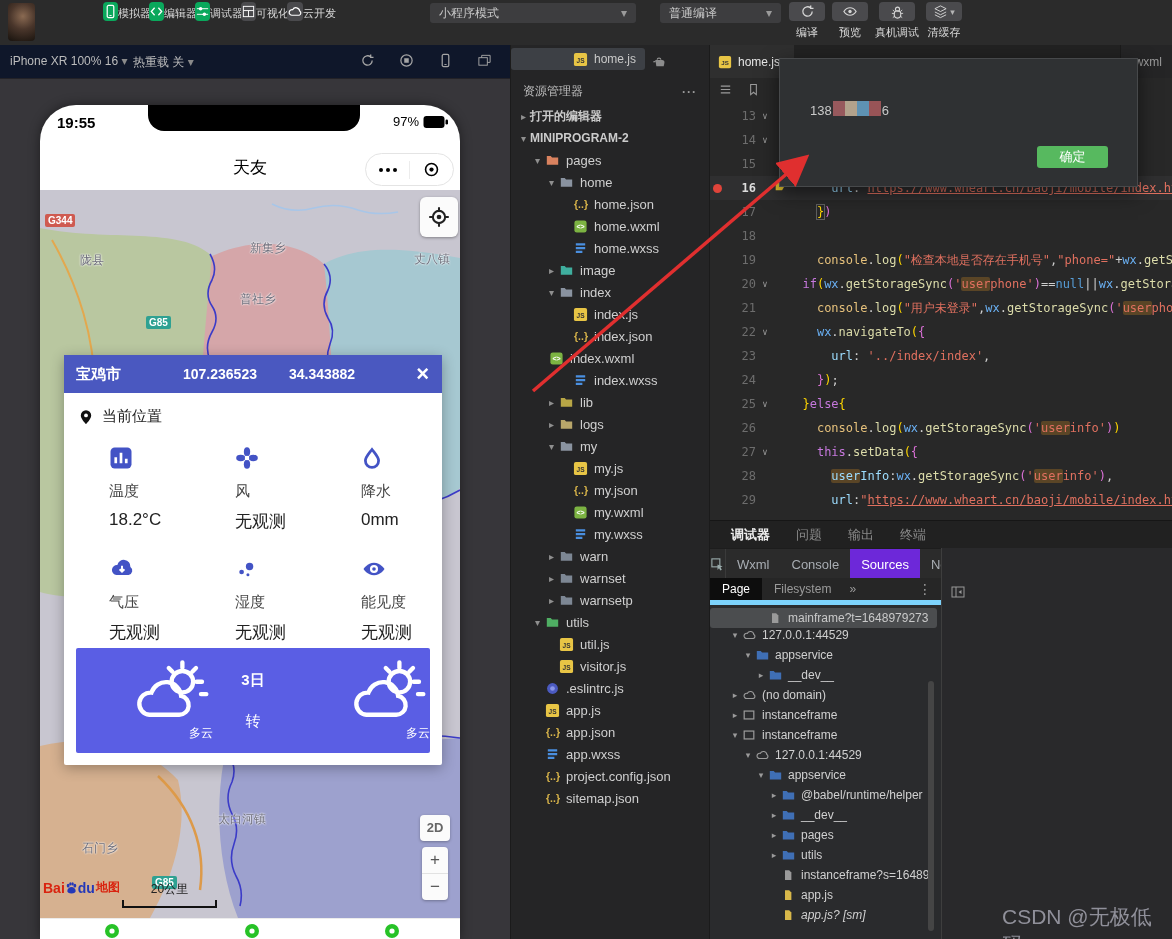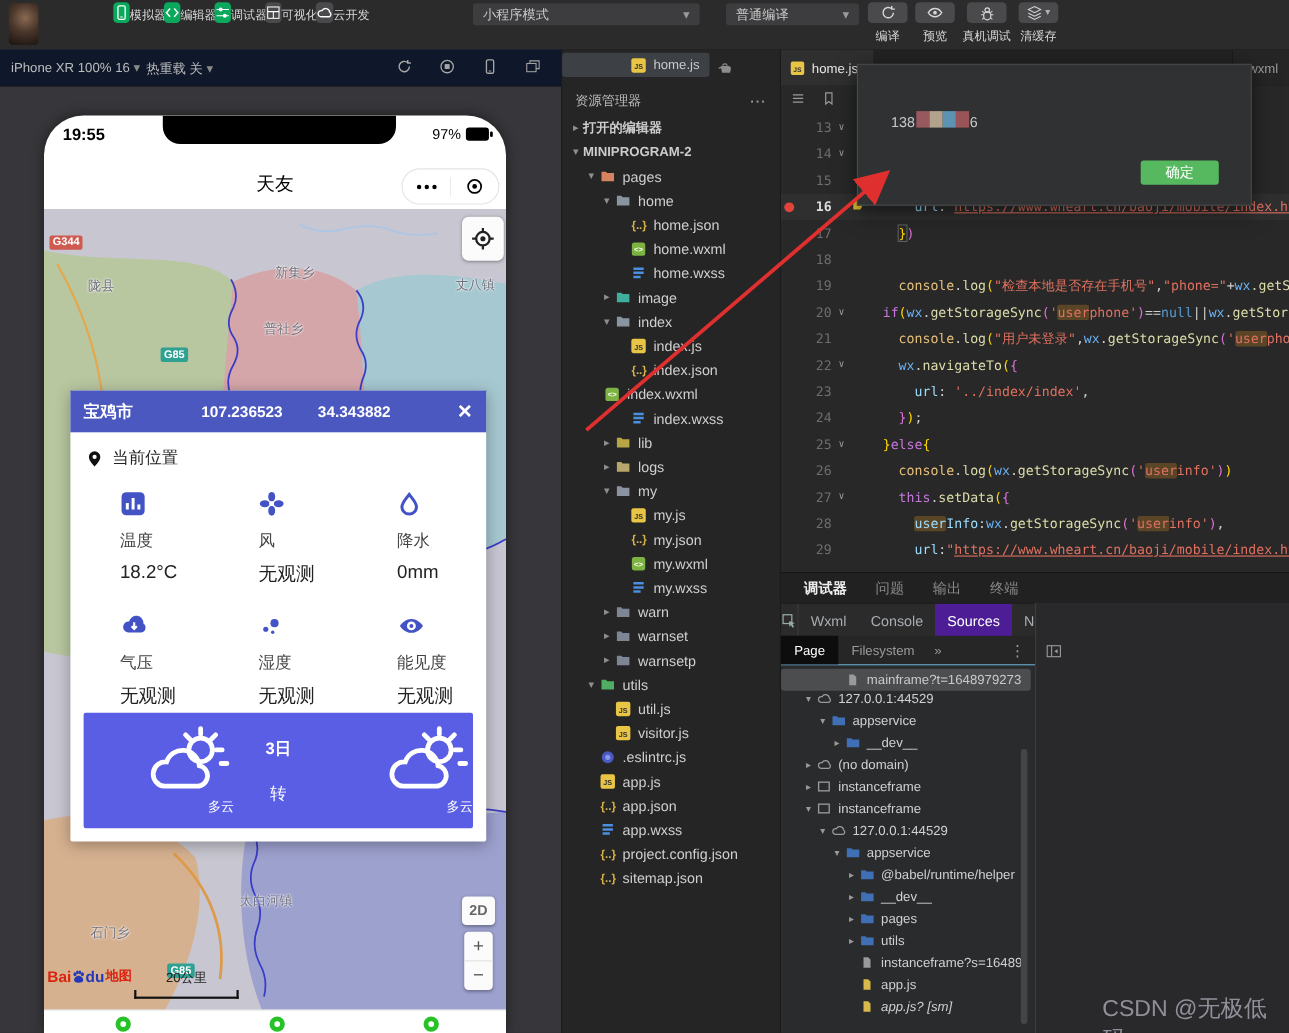--- a/index.html
+++ b/index.html
@@ -133,24 +133,24 @@
          color:#fff;font-size:13px;text-align:center;line-height:22px;}
 
   
   .debug{position:absolute;left:710px;top:520px;width:462px;height:419px;background:#262626;border-top:1px solid #161616;box-sizing:border-box;}
   .dbg-tabs{height:27px;display:flex;align-items:center;gap:26px;padding-left:21px;font-size:13px;color:#8a8a8a;background:#212121;}
   .dbg-tabs .on{color:#eeeeee;font-weight:bold;}
   .dt-tabs{height:30px;background:#2b2b2b;display:flex;align-items:stretch;font-size:13px;color:#a8adb3;
            border-top:1px solid #1d1d1d;}
   .dt-insp{width:32px;display:flex;align-items:center;justify-content:center;border-right:1px solid #3a3a3a;color:#9aa;}
   .dt-tab{display:flex;align-items:center;padding:0 11px;}
-  .dt-tab.on{background:#4c1d95;color:#fff;}
+  .dt-tab.on{background:#6d28d9;color:#fff;}
   .dt-tabs .sp{width:16px;}
   .src-head{position:absolute;left:0;top:57px;width:231px;height:27px;background:#262626;display:flex;align-items:stretch;
-            border-bottom:1px solid #7dd3fc;font-size:12px;color:#9a9a9a;box-sizing:border-box;}
+            border-bottom:5px solid #7dd3fc;font-size:12px;color:#9a9a9a;box-sizing:border-box;}
   .sh-tab{display:flex;align-items:center;padding:0 12px;}
   .sh-tab.on{background:#0d0d0d;color:#fff;}
   .sh-more{display:flex;align-items:center;padding:0 6px;}
   .sh-menu{margin-left:auto;display:flex;align-items:center;padding:0 9px;font-size:14px;}
   #src-tree{position:absolute;left:0;top:84px;width:231px;bottom:0;background:#2a2b2d;overflow:hidden;font-size:12px;color:#d0d0d0;}
   .src-row{height:20px;display:flex;align-items:center;white-space:nowrap;}
   .src-row.sel{background:#4b4d4f;}
   .src-row .arr{width:12px;flex:none;text-align:center;font-size:9px;color:#9a9a9a;}
   .src-row .ic{width:16px;flex:none;margin-right:5px;}
   .src-row.it{font-style:italic;}

